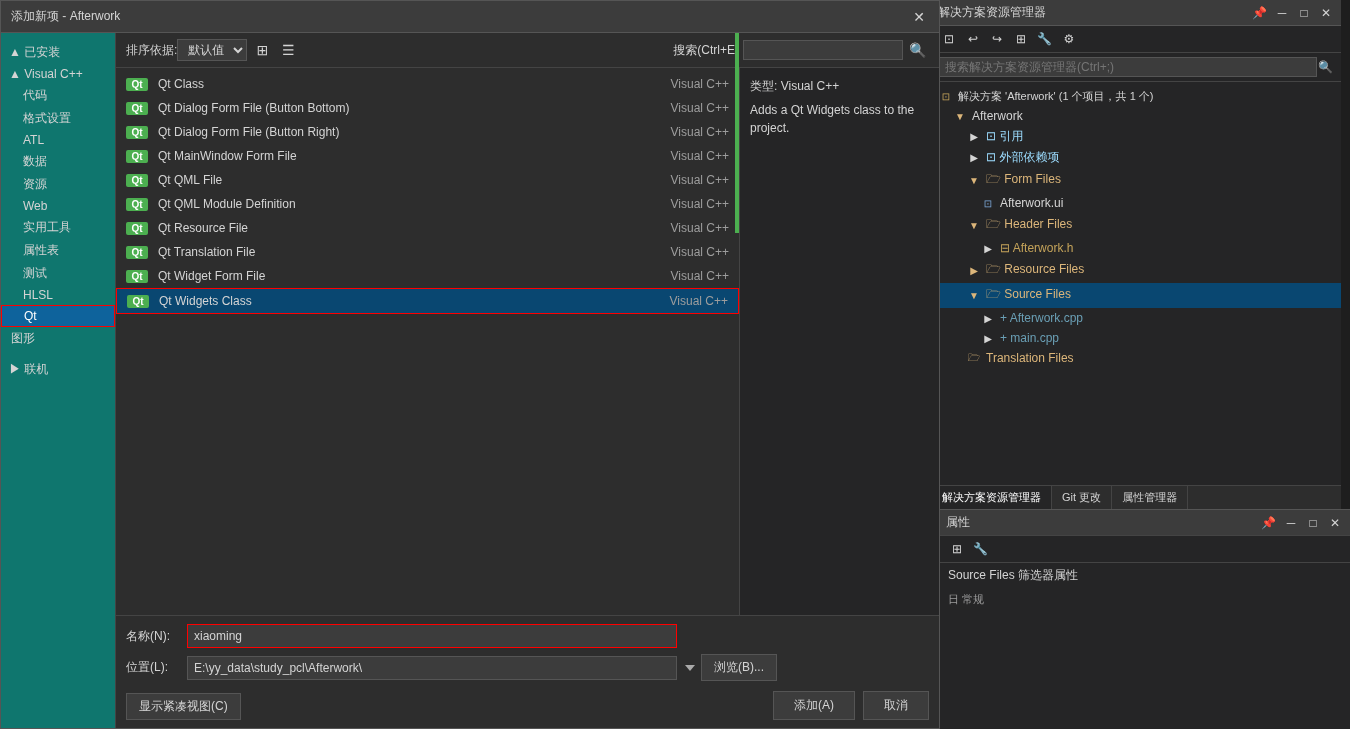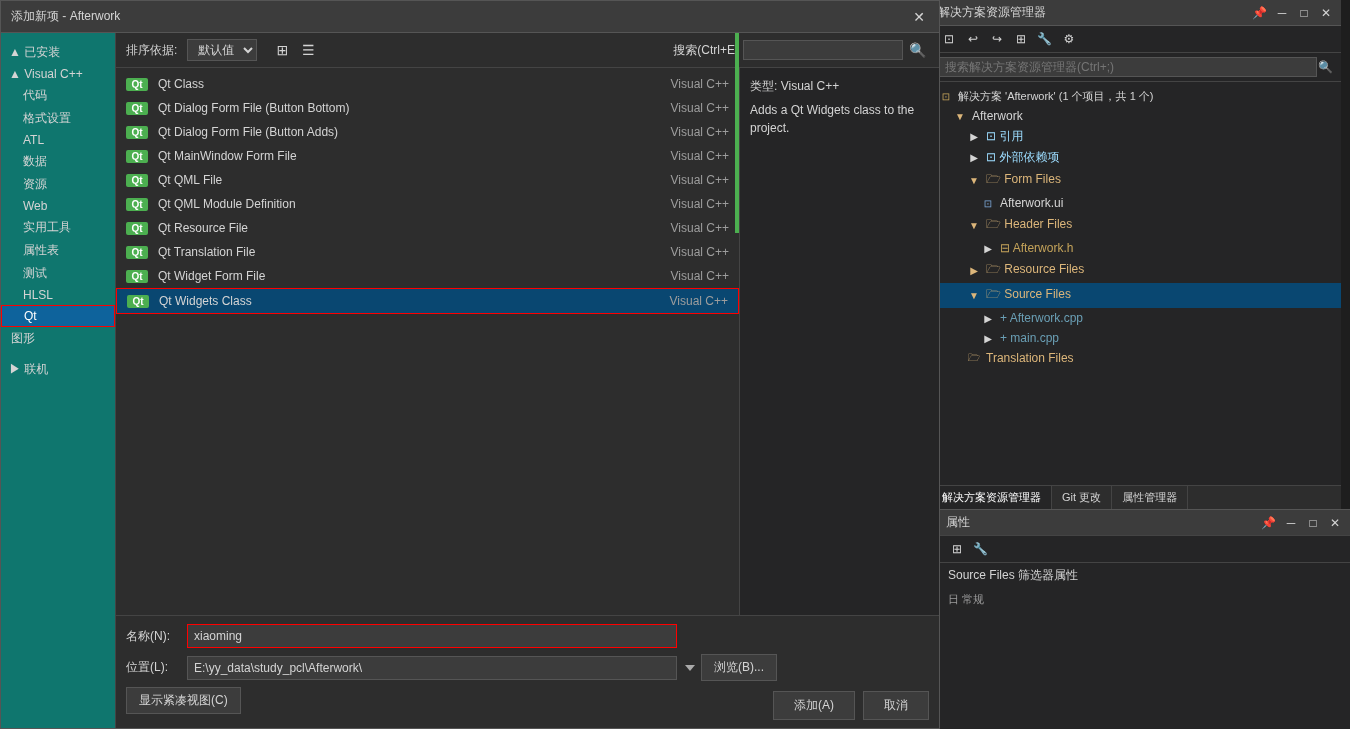--- a/index.html
+++ b/index.html
@@ -104,21 +104,21 @@
       display: flex;
       flex-direction: column;
       background: #2d2d2d;
     }
 
     .content-toolbar {
       display: flex;
       align-items: center;
       padding: 6px 10px;
       border-bottom: 1px solid #444;
-      gap: 10px;
+      gap: 0;
     }
 
     .sort-label { color: #d4d4d4; font-size: 12px; }
     .sort-select {
       background: #3c3c3c;
       border: 1px solid #555;
       color: #d4d4d4;
       padding: 2px 6px;
       font-size: 12px;
       cursor: pointer;
@@ -512,21 +512,21 @@
             </div>
 
             <div class="list-item">
               <span class="qt-badge">Qt</span>
               <span class="item-name">Qt Dialog Form File (Button Bottom)</span>
               <span class="item-type">Visual C++</span>
             </div>
 
             <div class="list-item">
               <span class="qt-badge">Qt</span>
-              <span class="item-name">Qt Dialog Form File (Button Adds)</span>
+              <span class="item-name">Qt Dialog Form File (Button Right)</span>
               <span class="item-type">Visual C++</span>
             </div>
 
             <div class="list-item">
               <span class="qt-badge">Qt</span>
               <span class="item-name">Qt MainWindow Form File</span>
               <span class="item-type">Visual C++</span>
             </div>
 
             <div class="list-item">
@@ -582,21 +582,21 @@
           <div class="form-row">
             <span class="form-label">名称(N):</span>
             <input class="form-input" type="text" value="xiaoming" style="">
           </div>
           <div class="form-row">
             <span class="form-label">位置(L):</span>
             <input class="form-input-path" type="text" value="E:\yy_data\study_pcl\Afterwork\" style="">
             <span style="display:inline-block; width:0; height:0; border-left:5px solid transparent; border-right:5px solid transparent; border-top:6px solid #aaa; margin-left:2px;"></span>
             <button class="browse-btn">浏览(B)...</button>
           </div>
-          <div style="display:flex; justify-content:space-between; align-items:flex-start; margin-top:4px;">
+          <div style="display:flex; justify-content:space-between; align-items:flex-end; margin-top:4px;">
             <button class="compact-view-btn">显示紧凑视图(C)</button>
             <div class="action-buttons">
               <button class="btn-add">添加(A)</button>
               <button class="btn-cancel">取消</button>
             </div>
           </div>
         </div>
 
       </div>
     </div>

